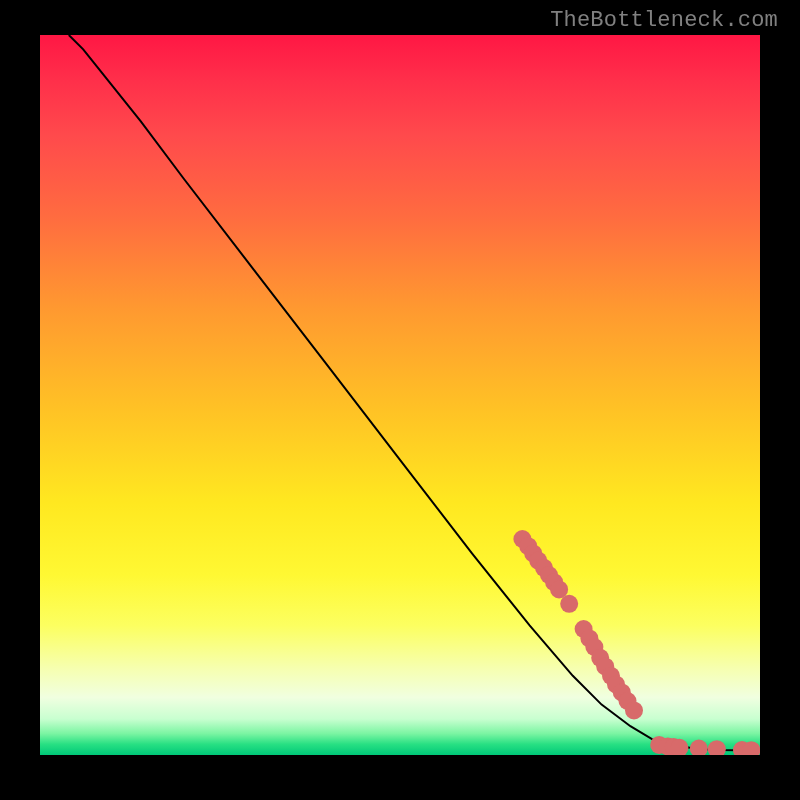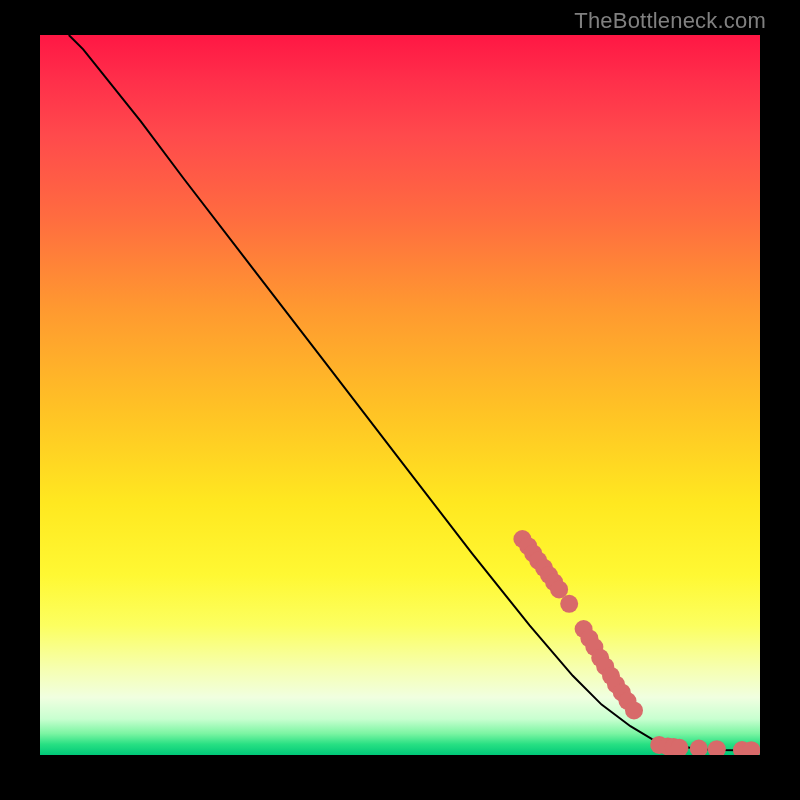--- a/index.html
+++ b/index.html
@@ -38,26 +38,27 @@
       #f0ffe0 92%,
       #c8ffd0 95%,
       #7cf5a3 97%,
       #28e083 98.5%,
       #00c878 100%
     );
   }
   .watermark {
     position: absolute;
     top: 8px;
-    right: 34px;
+    right: 22px;
     color: #808080;
     font-size: 22px;
     font-weight: 400;
     letter-spacing: 0.2px;
     user-select: none;
+    font-family: Liberation Mono, monospace;
   }
   svg.overlay {
     position: absolute;
     left: 0;
     top: 0;
     width: 720px;
     height: 720px;
   }
 </style>
 </head>

